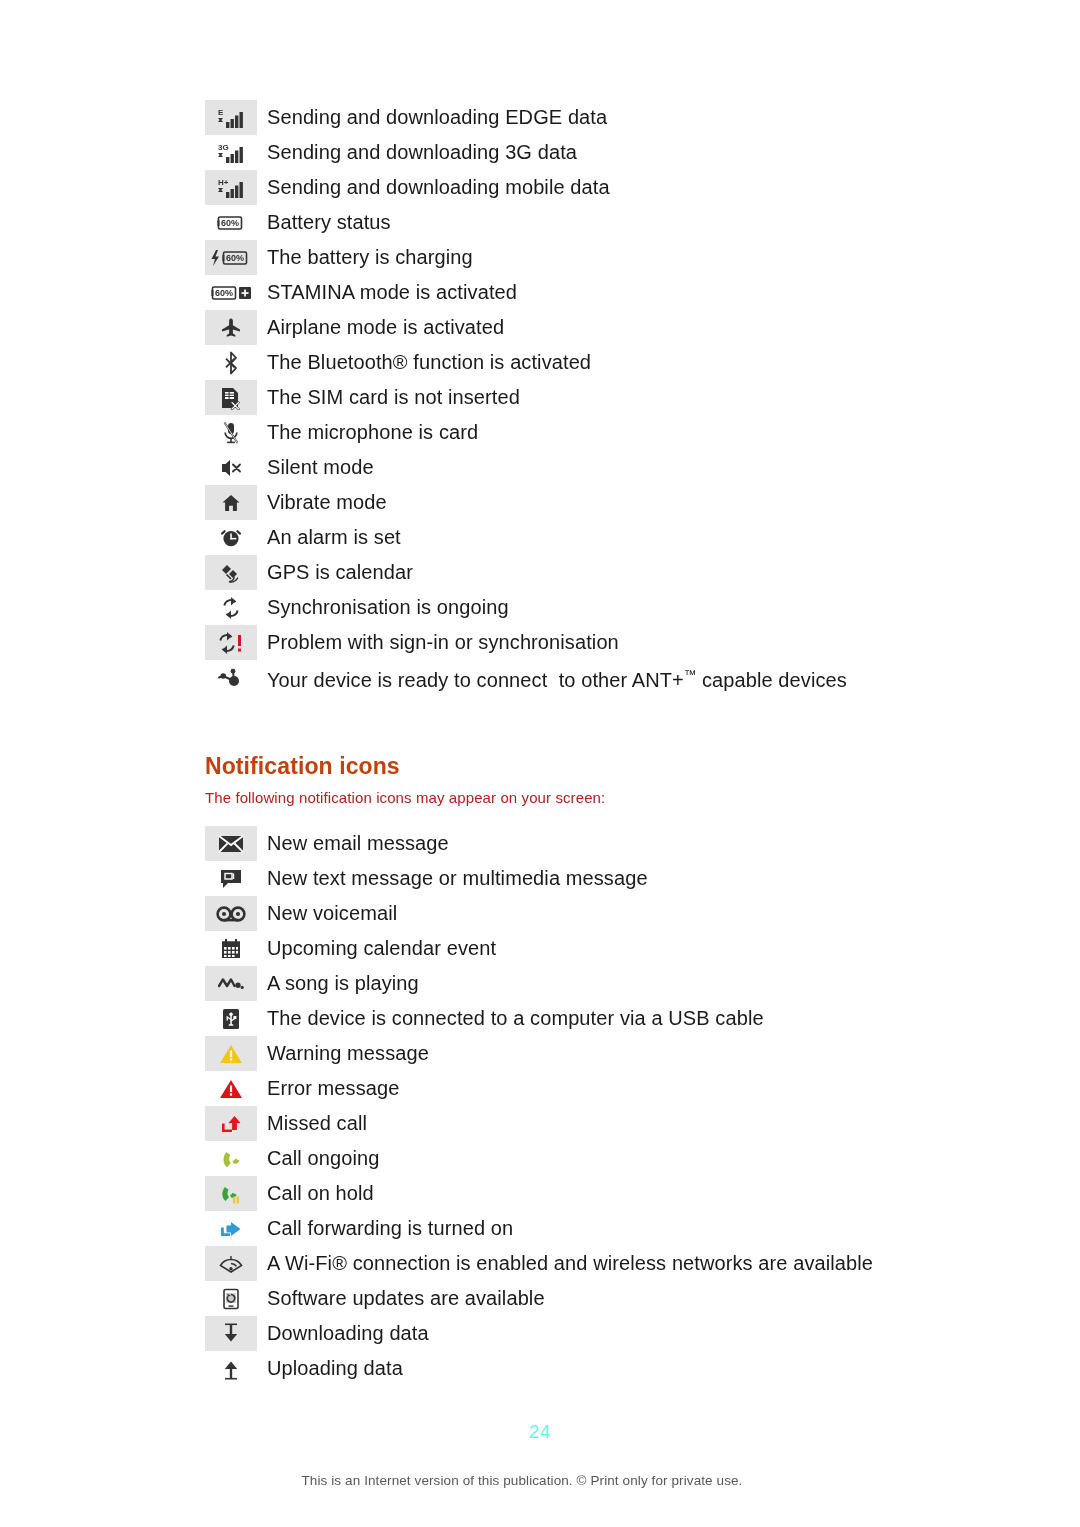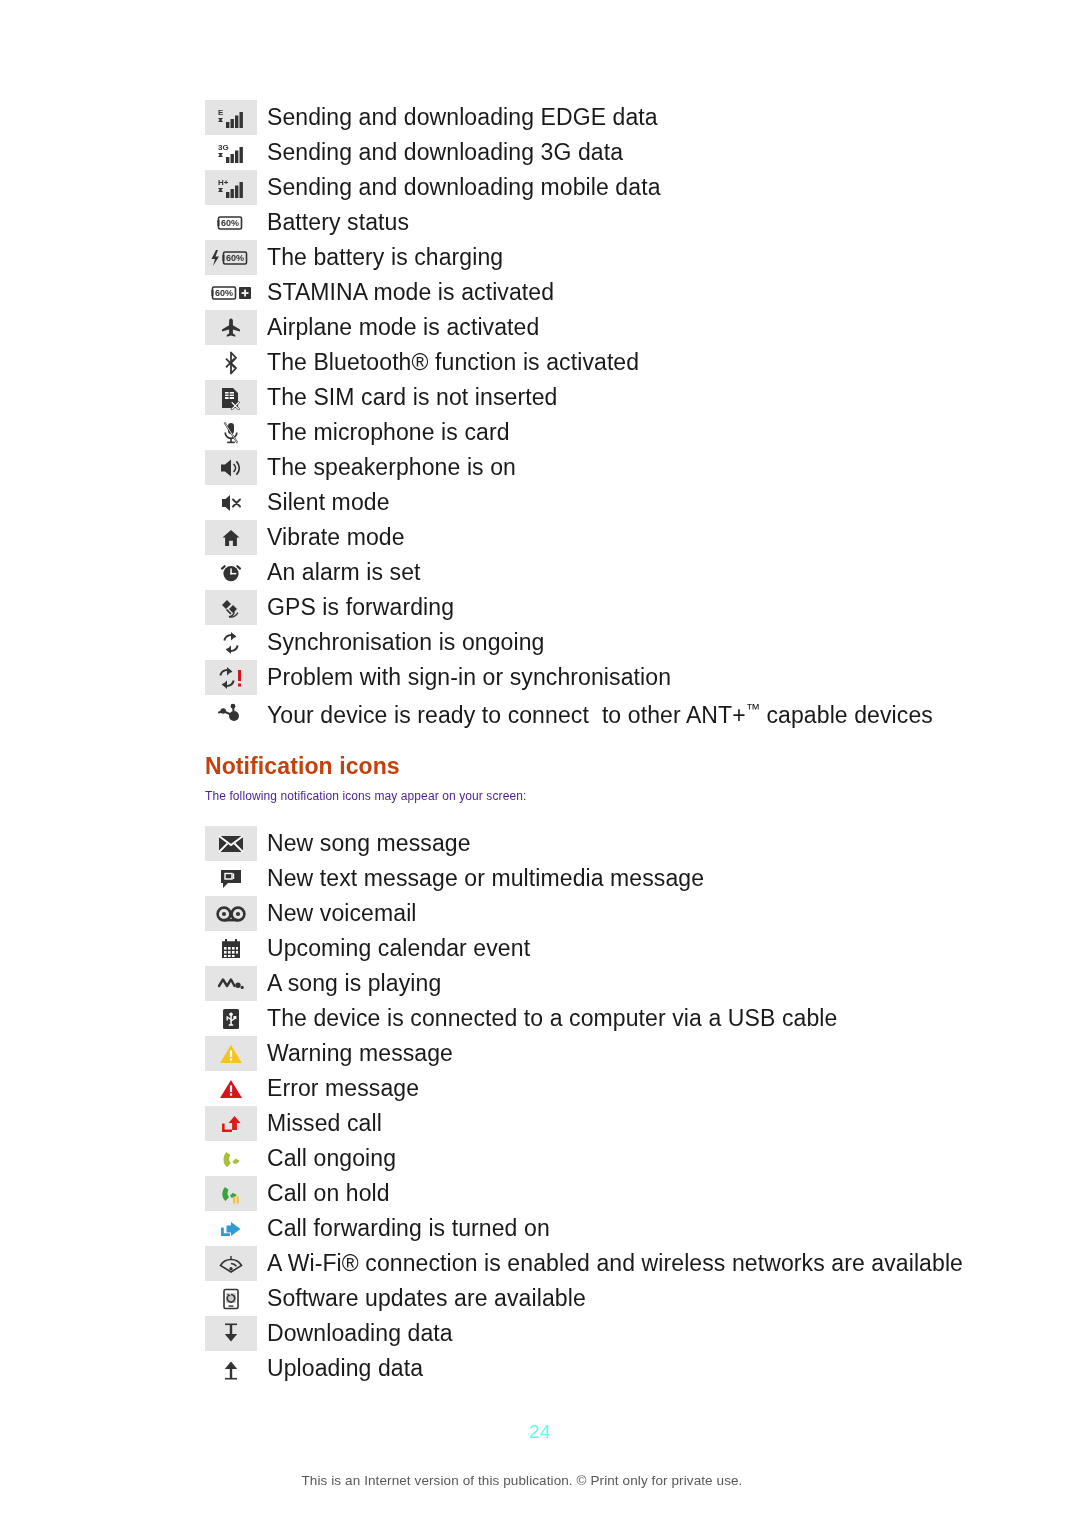--- a/index.html
+++ b/index.html
@@ -43,21 +43,21 @@
     min-width: 52px;
     height: 35px;
     padding: 0;
     text-align: center;
     vertical-align: middle;
     position: relative;
   }
   .desc-cell {
     padding: 0 0 0 10px;
     vertical-align: middle;
-    font-size: 23px;
+    font-size: 20px;
     line-height: 21px;
     color: #1a1a1a;
     white-space: nowrap;
     letter-spacing: .1px;
   }
 
   .ico {
     display: inline-block;
     vertical-align: middle;
     line-height: 0;
@@ -71,22 +71,22 @@
     top: 753px;
     font-size: 23px;
     font-weight: bold;
     color: #c2410c;
     letter-spacing: .1px;
   }
   .section-intro {
     position: absolute;
     left: 205px;
     top: 789px;
-    font-size: 12px;
-    color: #4c1d95;
+    font-size: 15px;
+    color: #b91c1c;
     letter-spacing: .1px;
   }
 
   
   .page-number {
     position: absolute;
     top: 1421px;
     left: 0;
     width: 1080px;
     text-align: center;
@@ -213,28 +213,20 @@
           <td class="icon-cell"><span class="ico"><svg width="18" height="24" viewBox="0 0 18 24">
       <rect x="6" y="2" width="6" height="11" rx="3" fill="#333333"></rect>
       <path d="M3.2 11.5 a5.8 5.8 0 0 0 11.6 0" fill="none" stroke="#333333" stroke-width="1.7"></path>
       <rect x="8.2" y="17" width="1.6" height="4" fill="#333333"></rect>
       <rect x="5.2" y="20.6" width="7.6" height="1.6" fill="#333333"></rect>
       <line x1="2.5" y1="1.5" x2="15.5" y2="22" stroke="#333333" stroke-width="1.9"></line>
       <line x1="2.5" y1="1.5" x2="15.5" y2="22" stroke="#fff" stroke-width="0.8"></line>
     </svg></span></td>
           <td class="desc-cell">The microphone is card</td>
         </tr>
-        <tr class="icon-row shaded">
-          <td class="icon-cell"><span class="ico"><svg width="24" height="22" viewBox="0 0 24 22">
-      <path d="M2 7.5 h4 L12 2.5 v17 L6 14.5 H2 Z" fill="#333333"></path>
-      <path d="M15 7.5 a5 5 0 0 1 0 7" fill="none" stroke="#333333" stroke-width="1.7" stroke-linecap="round"></path>
-      <path d="M17.8 4.8 a9 9 0 0 1 0 12.4" fill="none" stroke="#333333" stroke-width="1.7" stroke-linecap="round"></path>
-    </svg></span></td>
-          <td class="desc-cell">The speakerphone is on</td>
-        </tr>
         <tr class="icon-row">
           <td class="icon-cell"><span class="ico"><svg width="22" height="22" viewBox="0 0 22 22">
       <path d="M2 7 h3.5 L10 3 v16 L5.5 15 H2 Z" fill="#333333"></path>
       <path d="M13 7.5 L20 14.5 M20 7.5 L13 14.5" stroke="#333333" stroke-width="1.9" stroke-linecap="round"></path>
     </svg></span></td>
           <td class="desc-cell">Silent mode</td>
         </tr>
         <tr class="icon-row shaded">
           <td class="icon-cell"><span class="ico"><svg width="22" height="22" viewBox="0 0 22 22">
       <path d="M11 3 L2.5 10.5 h2.6 V19 h4 v-5.2 h3.8 V19 h4 v-8.5 h2.6 Z" fill="#333333"></path>
@@ -251,21 +243,21 @@
           <td class="desc-cell">An alarm is set</td>
         </tr>
         <tr class="icon-row shaded">
           <td class="icon-cell"><span class="ico"><svg width="24" height="22" viewBox="0 0 24 22">
       <path d="M3 8 L8 3 L12 7 L7 12 Z" fill="#333333"></path>
       <path d="M10 12 L14 8 L18 12 L14 16 Z" fill="#333333"></path>
       <path d="M7.5 12.5 L12 17" stroke="#333333" stroke-width="1.7"></path>
       <path d="M15 15 a4.5 4.5 0 0 1 -4.5 4.5" fill="none" stroke="#333333" stroke-width="1.5" stroke-linecap="round"></path>
       <path d="M18.6 16 a7.8 7.8 0 0 1 -7.8 4" fill="none" stroke="#333333" stroke-width="1.4" stroke-linecap="round"></path>
     </svg></span></td>
-          <td class="desc-cell">GPS is forwarding</td>
+          <td class="desc-cell">GPS is calendar</td>
         </tr>
         <tr class="icon-row">
           <td class="icon-cell"><span class="ico"><svg width="20" height="24" viewBox="0 0 20 24">
       <path d="M3.4 9.5 a6.6 6.6 0 0 1 11.2 -3.4" fill="none" stroke="#333333" stroke-width="2"></path>
       <path d="M16.6 14.5 a6.6 6.6 0 0 1 -11.2 3.4" fill="none" stroke="#333333" stroke-width="2"></path>
       <path d="M10 1 l4.6 4.2 l-4.6 4.2 Z" fill="#333333"></path>
       <path d="M10 23 l-4.6 -4.2 l4.6 -4.2 Z" fill="#333333"></path>
     </svg></span></td>
           <td class="desc-cell">Synchronisation is ongoing</td>
         </tr>
@@ -297,21 +289,21 @@
   <div class="section-intro">The following notification icons may appear on your screen:</div>
 
   <table class="icon-table" id="notification-table">
     <tbody>
         <tr class="icon-row shaded">
           <td class="icon-cell"><span class="ico"><svg width="26" height="20" viewBox="0 0 26 20">
       <rect x="1" y="2" width="24" height="16" fill="#333333"></rect>
       <path d="M1 2 L13 11 L25 2" fill="none" stroke="#fff" stroke-width="1.8"></path>
       <path d="M1 18 L9.5 9.5 M25 18 L16.5 9.5" stroke="#fff" stroke-width="1.8"></path>
     </svg></span></td>
-          <td class="desc-cell">New song message</td>
+          <td class="desc-cell">New email message</td>
         </tr>
         <tr class="icon-row">
           <td class="icon-cell"><span class="ico"><svg width="24" height="22" viewBox="0 0 24 22">
       <path d="M2 2 h20 v13 H9 L4 20 v-5 H2 Z" fill="#333333"></path>
       <rect x="6" y="5.5" width="7" height="5.5" fill="none" stroke="#fff" stroke-width="1.4"></rect>
       <line x1="14.5" y1="5.5" x2="14.5" y2="11" stroke="#fff" stroke-width="1.4"></line>
     </svg></span></td>
           <td class="desc-cell">New text message or multimedia message</td>
         </tr>
         <tr class="icon-row shaded">

